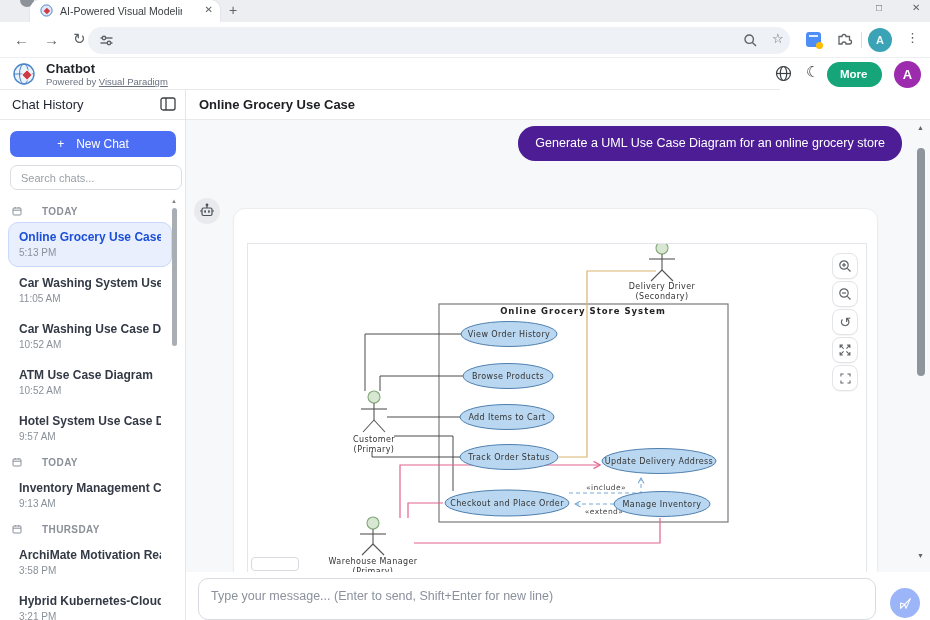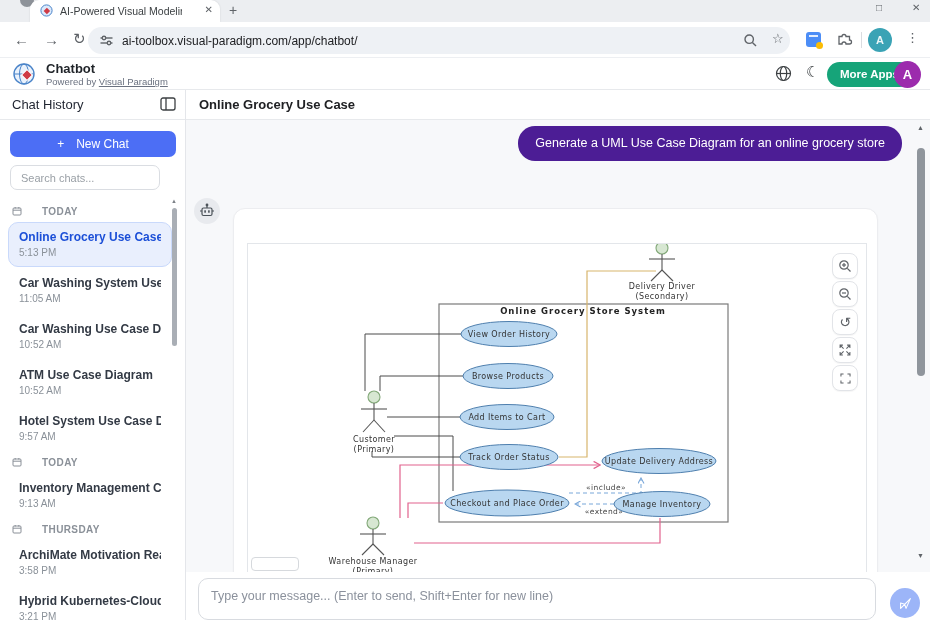--- a/index.html
+++ b/index.html
@@ -31,37 +31,37 @@
   #omni-star { left:684px; top:4px; font-size:13px; color:#5f6368; }
   #ext-blue { left:806px; top:10px; width:15px; height:15px; background:#4c8df6; border-radius:3px; }
   #ext-blue .dot { position:absolute; right:-2px; bottom:-2px; width:7px; height:7px; border-radius:50%; background:#fbbc04; }
   #ext-blue .fold { position:absolute; left:3px; top:3px; width:9px; height:2px; background:#fff; opacity:.85; }
   #puzzle { left:836px; top:8px; }
   #tb-divider { left:861px; top:10px; width:1px; height:16px; background:#dadce0; }
   #tb-avatar { left:868px; top:6px; width:24px; height:24px; border-radius:50%; background:#3aa3b5; color:#eaf6f8; font-size:11px; font-weight:bold; text-align:center; line-height:24px; }
   #kebab { left:906px; top:8px; font-size:13px; color:#5f6368; }
 
   
-  #appheader { left:0; top:58px; width:930px; height:32px; background:#fff; border-bottom:1px solid #e7e9ec; }
+  #appheader { left:0; top:58px; width:780px; height:32px; background:#fff; border-bottom:1px solid #e7e9ec; }
   #vp-logo { left:12px; top:3px; }
   #app-title { left:46px; top:3px; font-size:13px; font-weight:bold; color:#1f2328; }
   #app-sub { left:46px; top:18px; font-size:9.5px; color:#6b7280; }
   #app-sub a { color:#6b7280; text-decoration:underline; }
   #hdr-globe { left:775px; top:7px; }
   #hdr-moon { left:806px; top:5px; font-size:15px; color:#3c4043; }
   #more-apps { left:827px; top:4px; height:25px; padding:0 13px; border-radius:13px; background:#16a479; color:#fff; font-size:11.5px; font-weight:bold; line-height:25px; }
   #hdr-avatar { left:894px; top:3px; width:27px; height:27px; border-radius:50%; background:#9c2bad; color:#fff; font-size:13px; font-weight:bold; text-align:center; line-height:27px; }
 
   
   #sidebar { left:0; top:90px; width:186px; height:530px; background:#fff; border-right:1px solid #e4e6ea; }
   #side-head { left:0; top:0; width:185px; height:30px; border-bottom:1px solid #e7e9ec; }
   #side-title { left:12px; top:7px; font-size:13px; font-weight:normal; color:#1f2430; }
   #panel-toggle { left:160px; top:7px; }
   #new-chat { left:10px; top:41px; width:166px; height:26px; border-radius:7px; background:#4c6ef5; color:#fff; font-size:12px; display:flex; align-items:center; justify-content:center; gap:12px; }
-  #search-box { left:10px; top:75px; width:150px; height:25px; border-radius:7px; border:1px solid #dadde2; background:#fff; }
+  #search-box { left:10px; top:75px; width:172px; height:25px; border-radius:7px; border:1px solid #dadde2; background:#fff; }
   #search-box input { width:100%; height:100%; border:0; outline:0; background:transparent; padding:0 10px; font-size:11px; color:#333; font-family:inherit; }
   #search-box input::placeholder { color:#9aa0a6; }
   #side-list { left:0; top:106px; width:178px; height:424px; overflow:hidden; padding:4px 6px 0 8px; }
   .group-label { display:flex; align-items:center; gap:20px; margin:4px 4px 4px 4px; height:14px; font-size:10px; font-weight:bold; color:#8a9098; letter-spacing:.4px; }
   .chat-item { padding:7px 10px 8px; border-radius:10px; margin-bottom:1px; border:1px solid transparent; }
   .chat-item .ci-title { font-size:12px; font-weight:bold; color:#333a45; white-space:nowrap; overflow:hidden; }
   .chat-item .ci-time { font-size:10px; color:#8a9199; margin-top:3px; }
   .chat-item.selected { background:#e9effd; border-color:#c9d9fb; }
   .chat-item.selected .ci-title { color:#1c4fd7; }
   #side-scroll-up { left:171px; top:108px; font-size:6px; color:#7c8187; }
@@ -131,21 +131,20 @@
     <span id="nav-reload" class="abs navicon">↻</span>
     <div id="omnibox" class="abs">
       <svg id="omni-tune" class="abs" width="15" height="15" viewBox="0 0 15 15">
           <g stroke="#5f6368" stroke-width="1.4" fill="none">
             <line x1="1.5" y1="5" x2="13.5" y2="5"></line>
             <line x1="1.5" y1="10" x2="13.5" y2="10"></line>
             <circle cx="5" cy="5" r="1.7" fill="#fff"></circle>
             <circle cx="10" cy="10" r="1.7" fill="#fff"></circle>
           </g>
         </svg>
-      <span id="omni-url" class="abs">ai-toolbox.visual-paradigm.com/app/chatbot/</span>
       <svg id="omni-zoom" class="abs" width="15" height="15" viewBox="0 0 15 15">
           <g stroke="#5f6368" stroke-width="1.4" fill="none">
             <circle cx="6.2" cy="6.2" r="4.2"></circle>
             <line x1="9.4" y1="9.4" x2="13" y2="13"></line>
           </g>
         </svg>
       <span id="omni-star" class="abs">☆</span>
     </div>
     <div id="ext-blue" class="abs">
         <span class="fold"></span>

